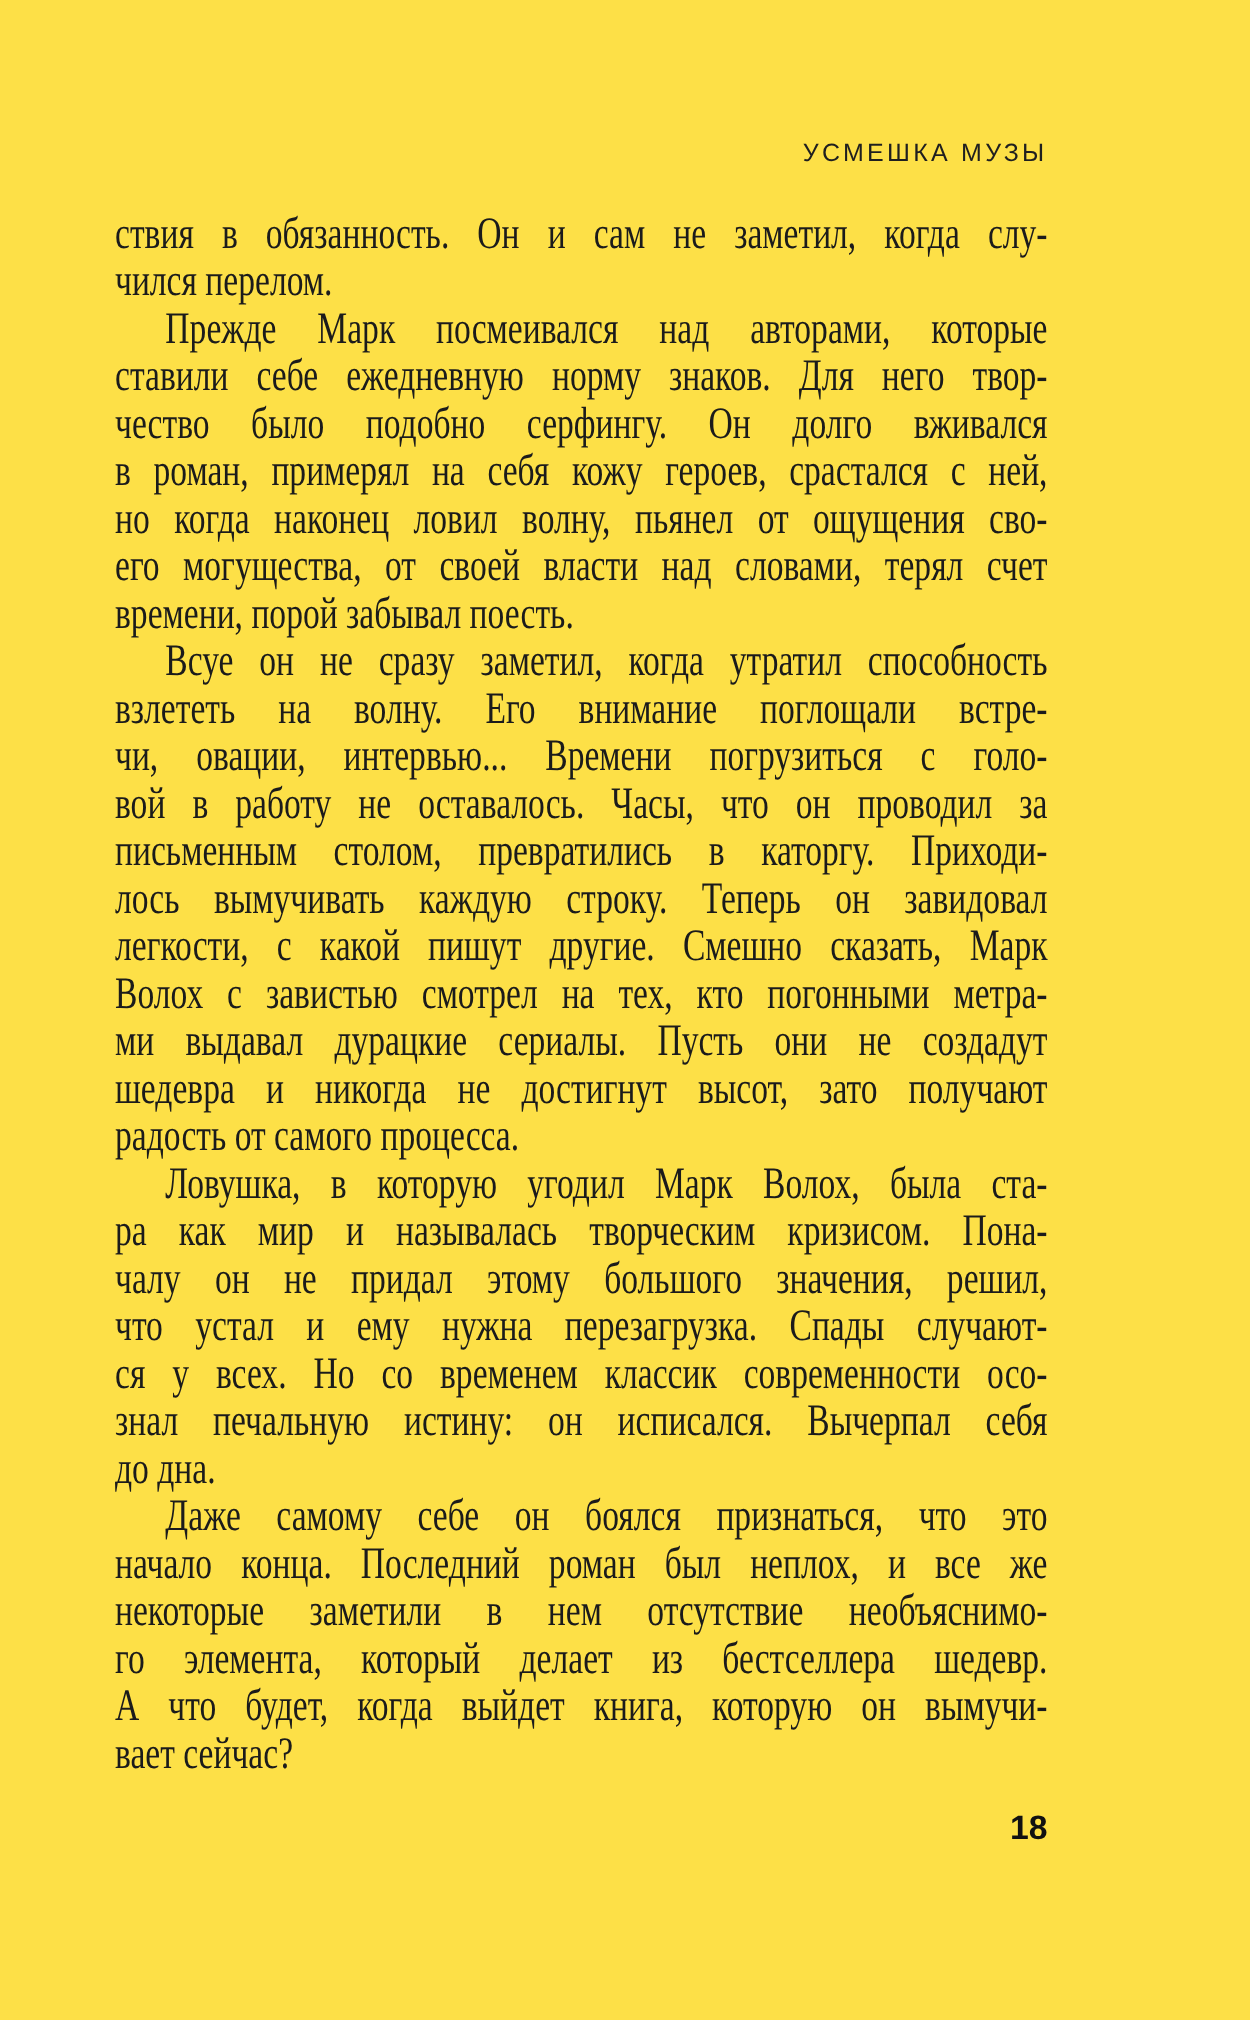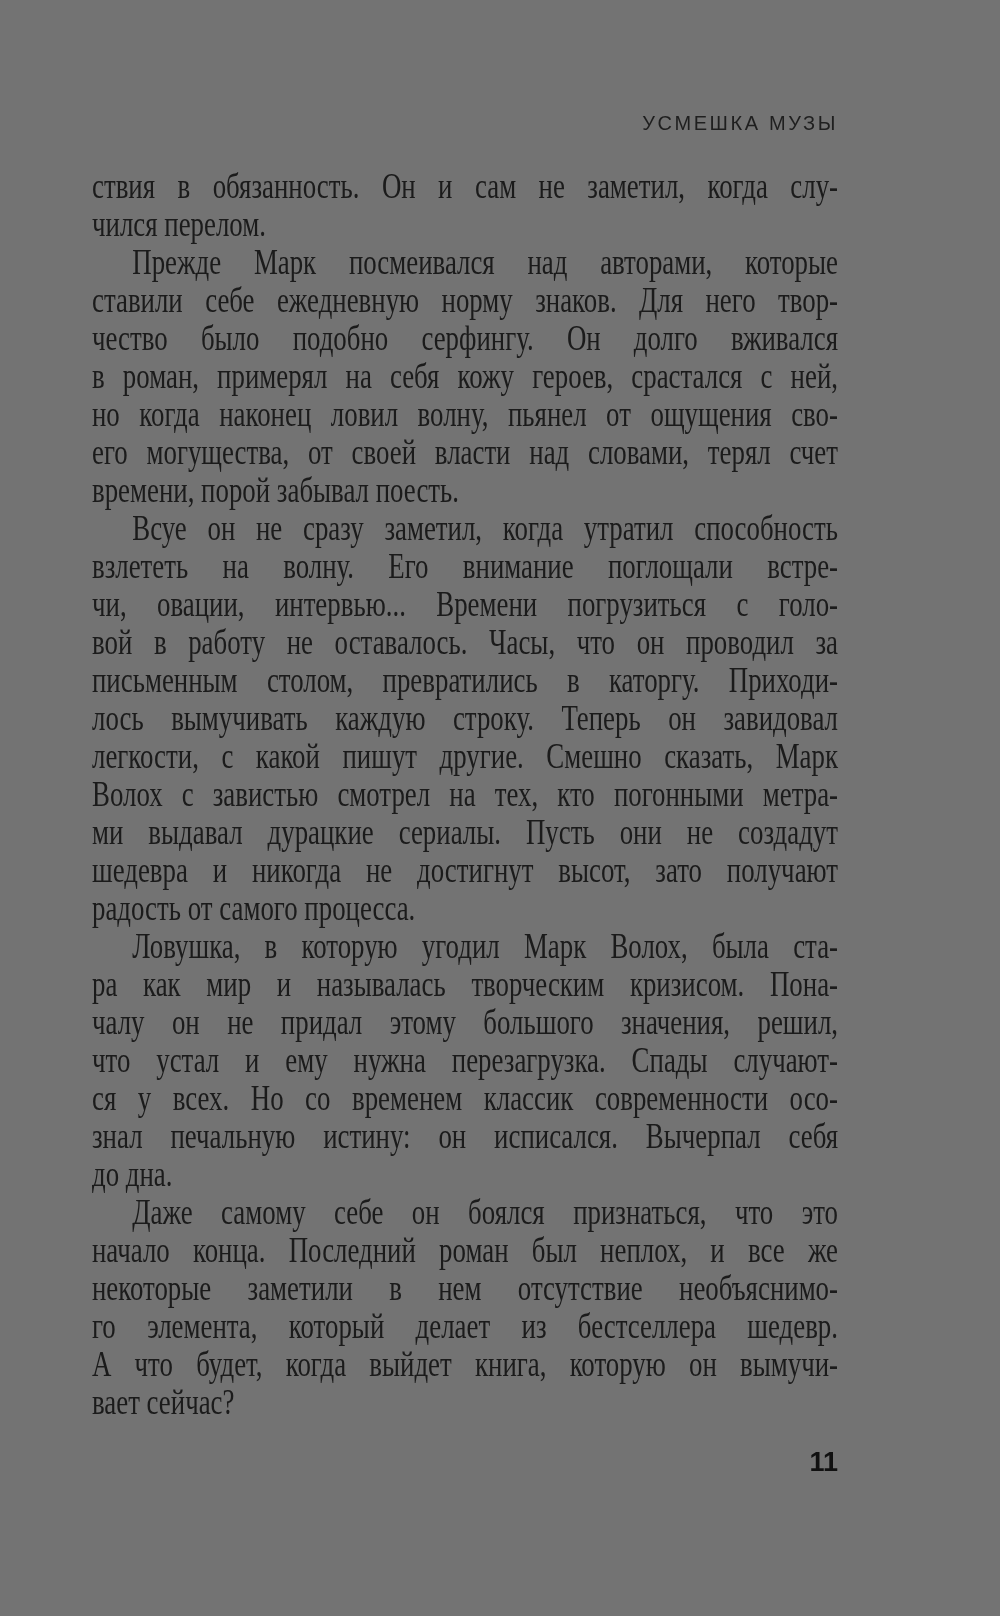--- a/index.html
+++ b/index.html
@@ -4,21 +4,21 @@
 <style>
   html, body {
     margin: 0;
     padding: 0;
     background: #ffffff;
   }
   .page {
     position: relative;
     width: 1000px;
     height: 1616px;
-    background: #737373;
+    background: #fde047;
     overflow: hidden;
     font-family: "Liberation Serif", "DejaVu Serif", serif;
   }
   .running-head {
     position: absolute;
     top: 111px;
     left: 92px;
     width: 746px;
     text-align: right;
     font-family: "Liberation Sans", "DejaVu Sans", sans-serif;
@@ -113,14 +113,14 @@
       <div class="paragraph">
         <div class="line indent">Даже самому себе он боялся признаться, что это</div>
         <div class="line">начало конца. Последний роман был неплох, и все же</div>
         <div class="line">некоторые заметили в нем отсутствие необъяснимо-</div>
         <div class="line">го элемента, который делает из бестселлера шедевр.</div>
         <div class="line">А что будет, когда выйдет книга, которую он вымучи-</div>
         <div class="line last">вает сейчас?</div>
       </div>
     </div>
 
-  <div class="page-number">11</div>
+  <div class="page-number">18</div>
 </div>
 
 </body></html>

